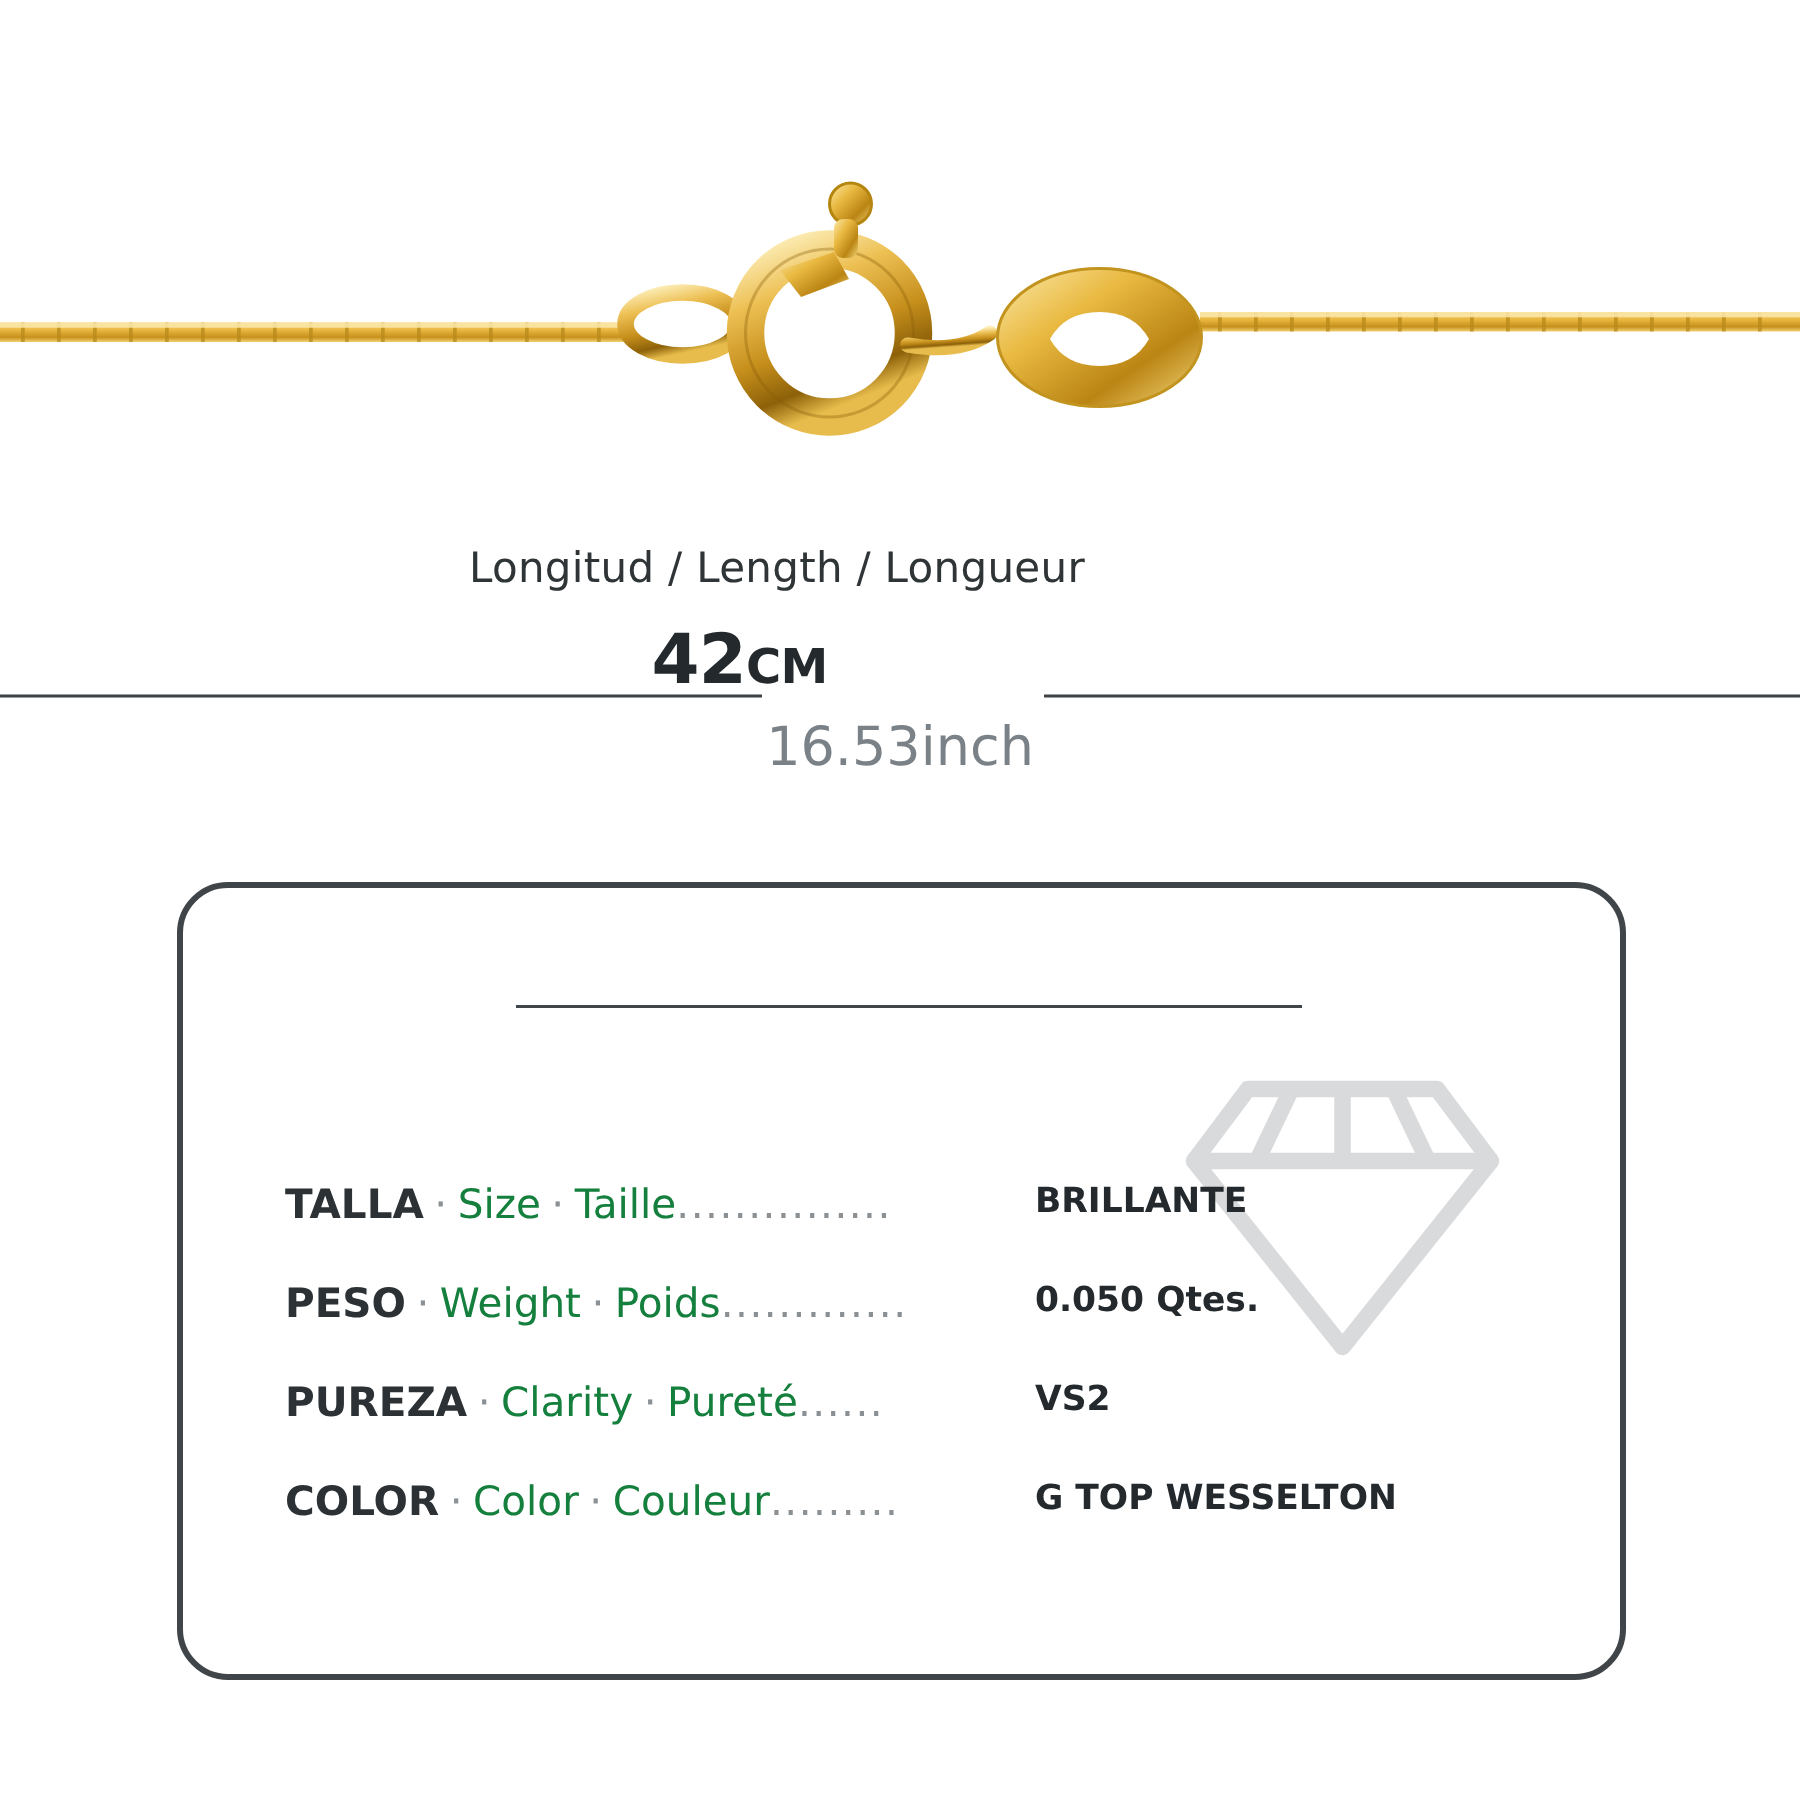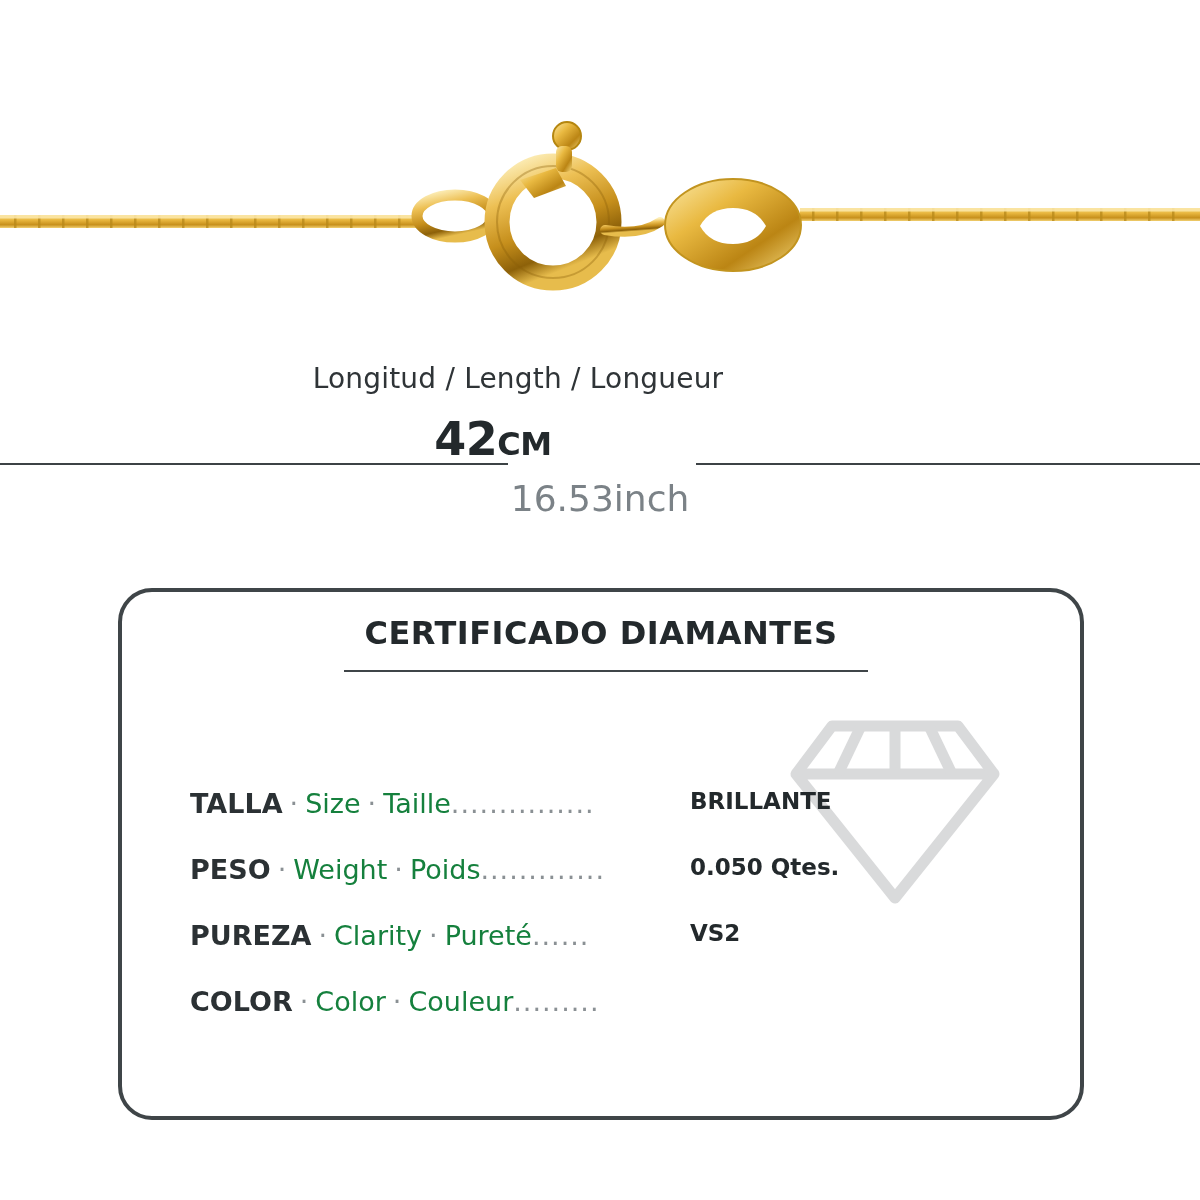--- a/index.html
+++ b/index.html
@@ -261,21 +261,20 @@
 
 <div class="length-label">Longitud / Length / Longueur</div>
 <div class="rule-left"></div>
 <div class="rule-right"></div>
 <div class="length-value">
   <span class="num">42</span><span class="unit">CM</span>
 </div>
 <div class="length-inch">16.53inch</div>
 
 <div class="cert-card">
-  <div class="cert-title">CERTIFICADO DIAMANTES</div>
   <div class="cert-divider"></div>
 
   <svg class="diamond-mark" viewBox="0 0 230 200">
     <g fill="none" stroke="#d9dadb" stroke-width="11" stroke-linejoin="round">
       <path d="M16 62 L214 62 L115 186 Z"></path>
       <path d="M16 62 L52 14 L178 14 L214 62"></path>
     </g>
     <g stroke="#d9dadb" stroke-width="11">
       <line x1="58" y1="62" x2="80" y2="16"></line>
       <line x1="115" y1="62" x2="115" y2="16"></line>
@@ -322,17 +321,18 @@
     </div>
 
     <div class="cert-row">
       <div class="cert-row-inner">
         <span class="lbl-es">COLOR</span>
         <span class="lbl-sep">·</span>
         <span class="lbl-en">Color</span>
         <span class="lbl-sep">·</span>
         <span class="lbl-fr">Couleur</span>
         <span class="dots">.........</span>
+        <span class="val row-val-col">G TOP WESSELTON</span>
       </div>
     </div>
 
   </div>
 </div>
 
 </body></html>

